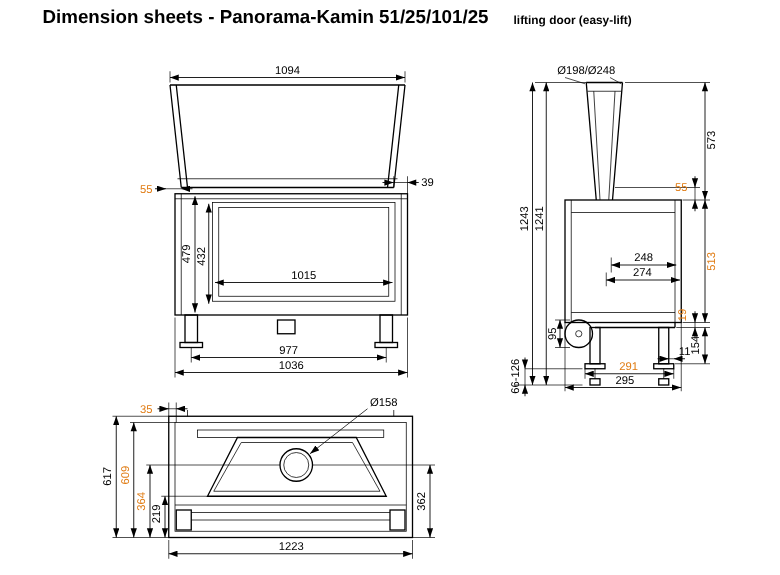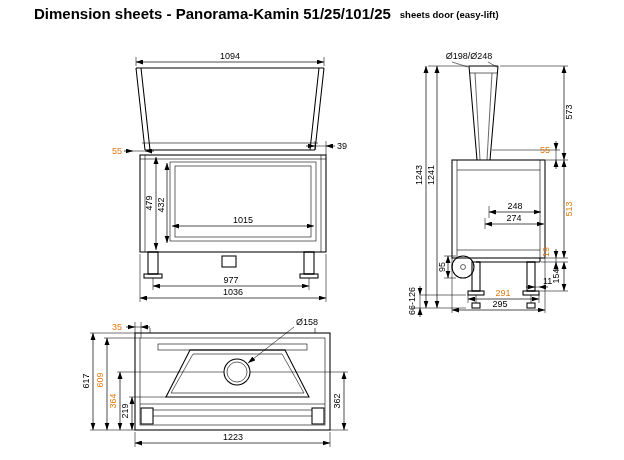--- a/index.html
+++ b/index.html
@@ -1,38 +1,38 @@
 <!DOCTYPE html>
 <html style="--line: #000000; --highlight: #e07b12; --background: #ffffff;"><head>
 <meta charset="utf-8">
 <style>
   html,body{margin:0;padding:0}
   body{width:624px;height:460px;background:var(--background,#fff);position:relative;overflow:hidden;
        font-family:"Liberation Sans",sans-serif}
-  header{position:absolute;left:34px;top:5px;display:flex;align-items:center;gap:9px;white-space:nowrap}
+  header{position:absolute;left:34px;top:5px;display:flex;align-items:flex-end;gap:20px;white-space:nowrap}
   h1{margin:0;font-size:15px;font-weight:bold;color:#000}
   .subtitle{font-size:9.5px;font-weight:bold;color:#000;margin-top:1px}
   svg{position:absolute;left:0;top:0}
   .o{stroke:var(--line,#000);stroke-width:1.05;fill:none}
   .oi{stroke-width:.6}
   .e{stroke:var(--line,#000);stroke-width:.55;fill:none}
   .d{stroke:var(--line,#000);stroke-width:.7;fill:none;marker-start:url(#as);marker-end:url(#ae)}
   .de{stroke:var(--line,#000);stroke-width:.7;marker-end:url(#ae)}
   .ds{stroke:var(--line,#000);stroke-width:.7;marker-start:url(#as)}
   .dl{stroke:var(--line,#000);stroke-width:.6;fill:none;marker-end:url(#ae)}
   .t{font-family:"Liberation Sans",sans-serif;font-size:9px;fill:var(--line,#000)}
   .or{fill:var(--highlight,#e07b12)}
   marker path{fill:var(--line,#000)}
 </style>
 </head>
 <body>
 
 <header>
   <h1>Dimension sheets - Panorama-Kamin 51/25/101/25</h1>
-  <span class="subtitle">sheets door (easy-lift)</span>
+  <span class="subtitle">lifting door (easy-lift)</span>
 </header>
 
 <svg width="624" height="460" viewBox="0 0 624 460">
   <defs>
     <marker id="ae" markerWidth="8" markerHeight="6" refX="7.5" refY="2.5" orient="auto" markerUnits="userSpaceOnUse">
         <path d="M0,0 L7.5,2.5 L0,5 Z"></path>
       </marker>
     <marker id="as" markerWidth="8" markerHeight="6" refX="0.5" refY="2.5" orient="auto" markerUnits="userSpaceOnUse">
         <path d="M7.5,0 L0.5,2.5 L7.5,5 Z"></path>
       </marker>

